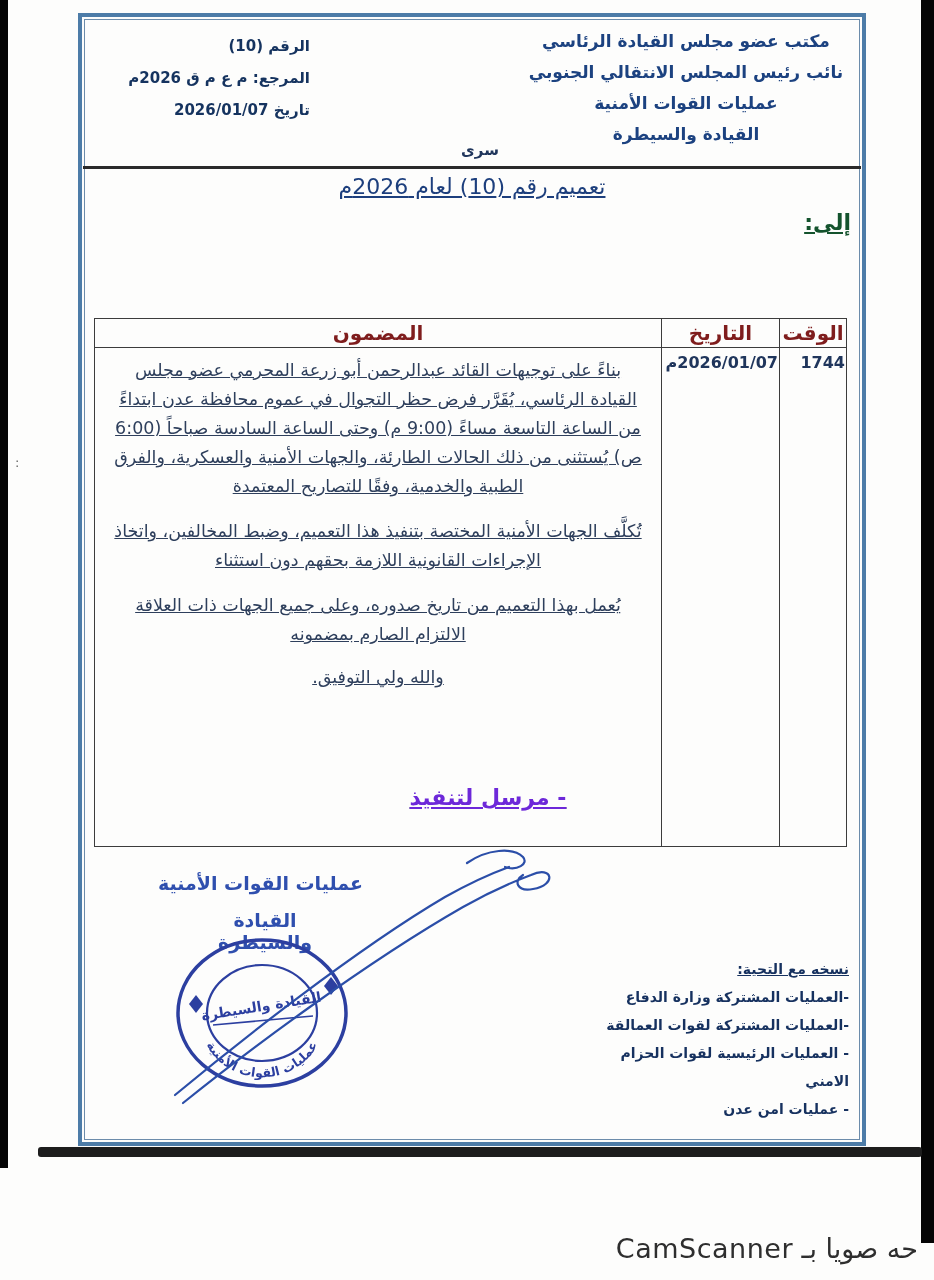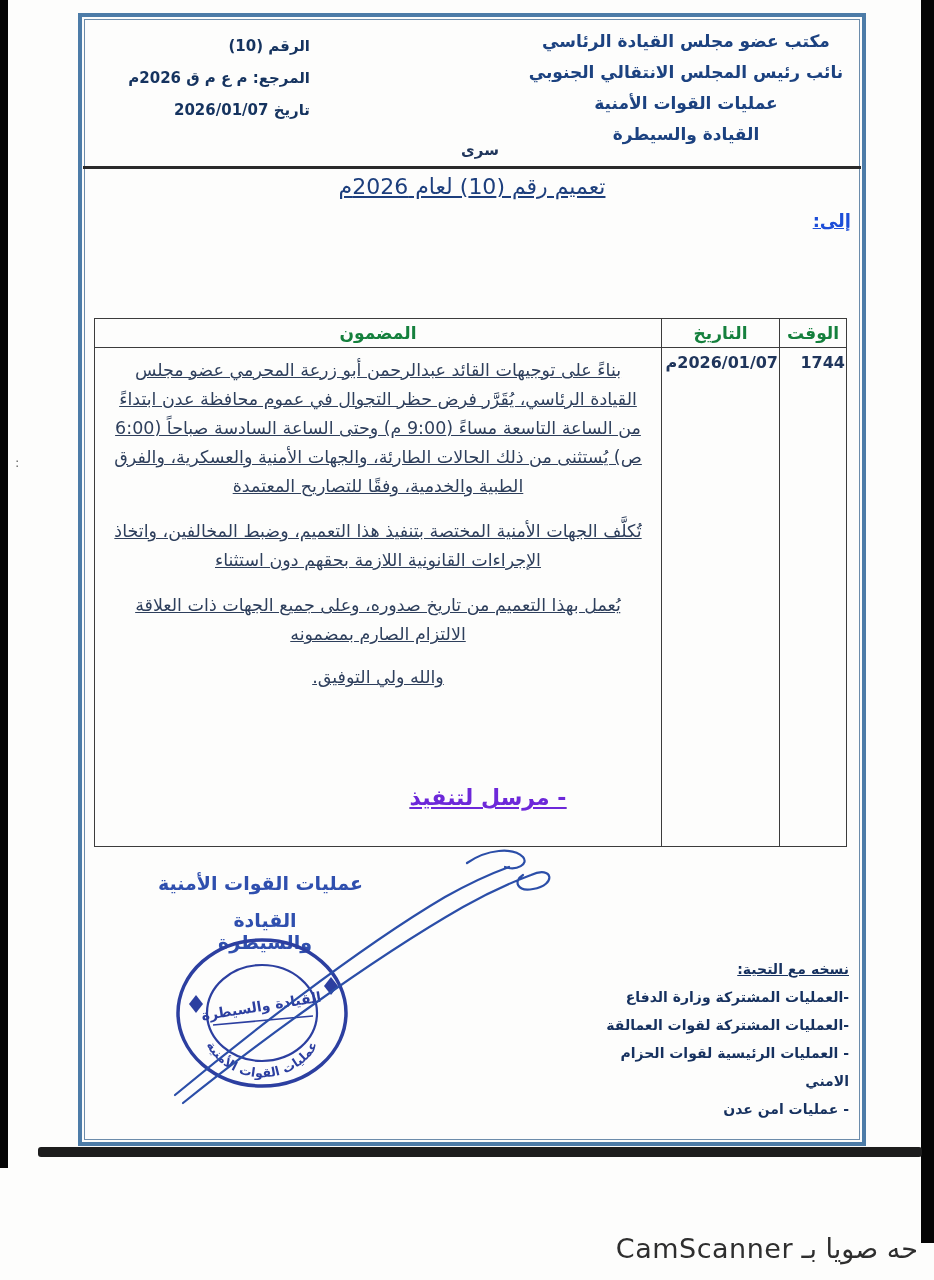--- a/index.html
+++ b/index.html
@@ -22,30 +22,30 @@
   .lh-right { position:absolute; top:6px; right:8px; width:330px; text-align:center;
               color:#1c4280; font-weight:bold; font-size:17px; line-height:31px; direction:rtl; }
   .lh-left  { position:absolute; top:10px; left:12px; width:213px; direction:rtl; text-align:right;
               color:#15335f; font-weight:bold; font-size:15px; line-height:32px; }
 
   .classification { position:absolute; top:113px; left:16px; right:0; text-align:center;
                     font-size:15px; font-weight:bold; color:#20365c;margin-top:8px; }
   .rule  { position:absolute; top:146px; left:-2px; right:-2px; border-top:3px solid #2a2a2a; }
   .doc-title { position:absolute; top:154px; left:0; right:0; text-align:center; direction:rtl;
                font-size:22px; font-weight:normal; color:#1d3f7d; text-decoration:underline; }
-  .to-label  { position:absolute; top:190px; right:8px; font-size:18px; font-weight:bold;
-               color:#1d4ed8; text-decoration:underline; direction:rtl; }
+  .to-label  { position:absolute; top:190px; right:8px; font-size:22px; font-weight:bold;
+               color:#14532d; text-decoration:underline; direction:rtl; }
   .recipient { position:absolute; top:234px; right:6px; font-size:16.5px; font-weight:bold;
                color:#27405f; direction:rtl; }
 
   
   .doc-table { position:absolute; top:298px; left:9px; width:753px; border-collapse:collapse;
                table-layout:fixed; direction:rtl; }
   .doc-table th, .doc-table td { border:1.6px solid #3c3c3c; }
-  .doc-table th { height:26px; font-size:17px; font-weight:bold; color:#15803d; text-align:center; }
+  .doc-table th { height:26px; font-size:20px; font-weight:bold; color:#7f1d1d; text-align:center; }
   .cell-time, .cell-date { vertical-align:top; text-align:right; font-weight:bold;
                            font-size:16px; color:#20365c; padding-top:5px; }
   .cell-content { height:484px; vertical-align:top; padding:8px 14px 6px;
                   font-size:17.5px; color:#2e3f5c; line-height:1.66; text-align:center;text-decoration:underline; }
   .cell-content p { margin:0 0 4px 0; }
   .cell-content p.sp { margin-bottom:16px; }
   .closing  { margin-top:14px !important; }
   .dispatch { display:block; margin-top:88px; transform:translateX(110px);
               font-size:22px; font-weight:bold; color:#6d28d9; text-decoration:underline; }
 

